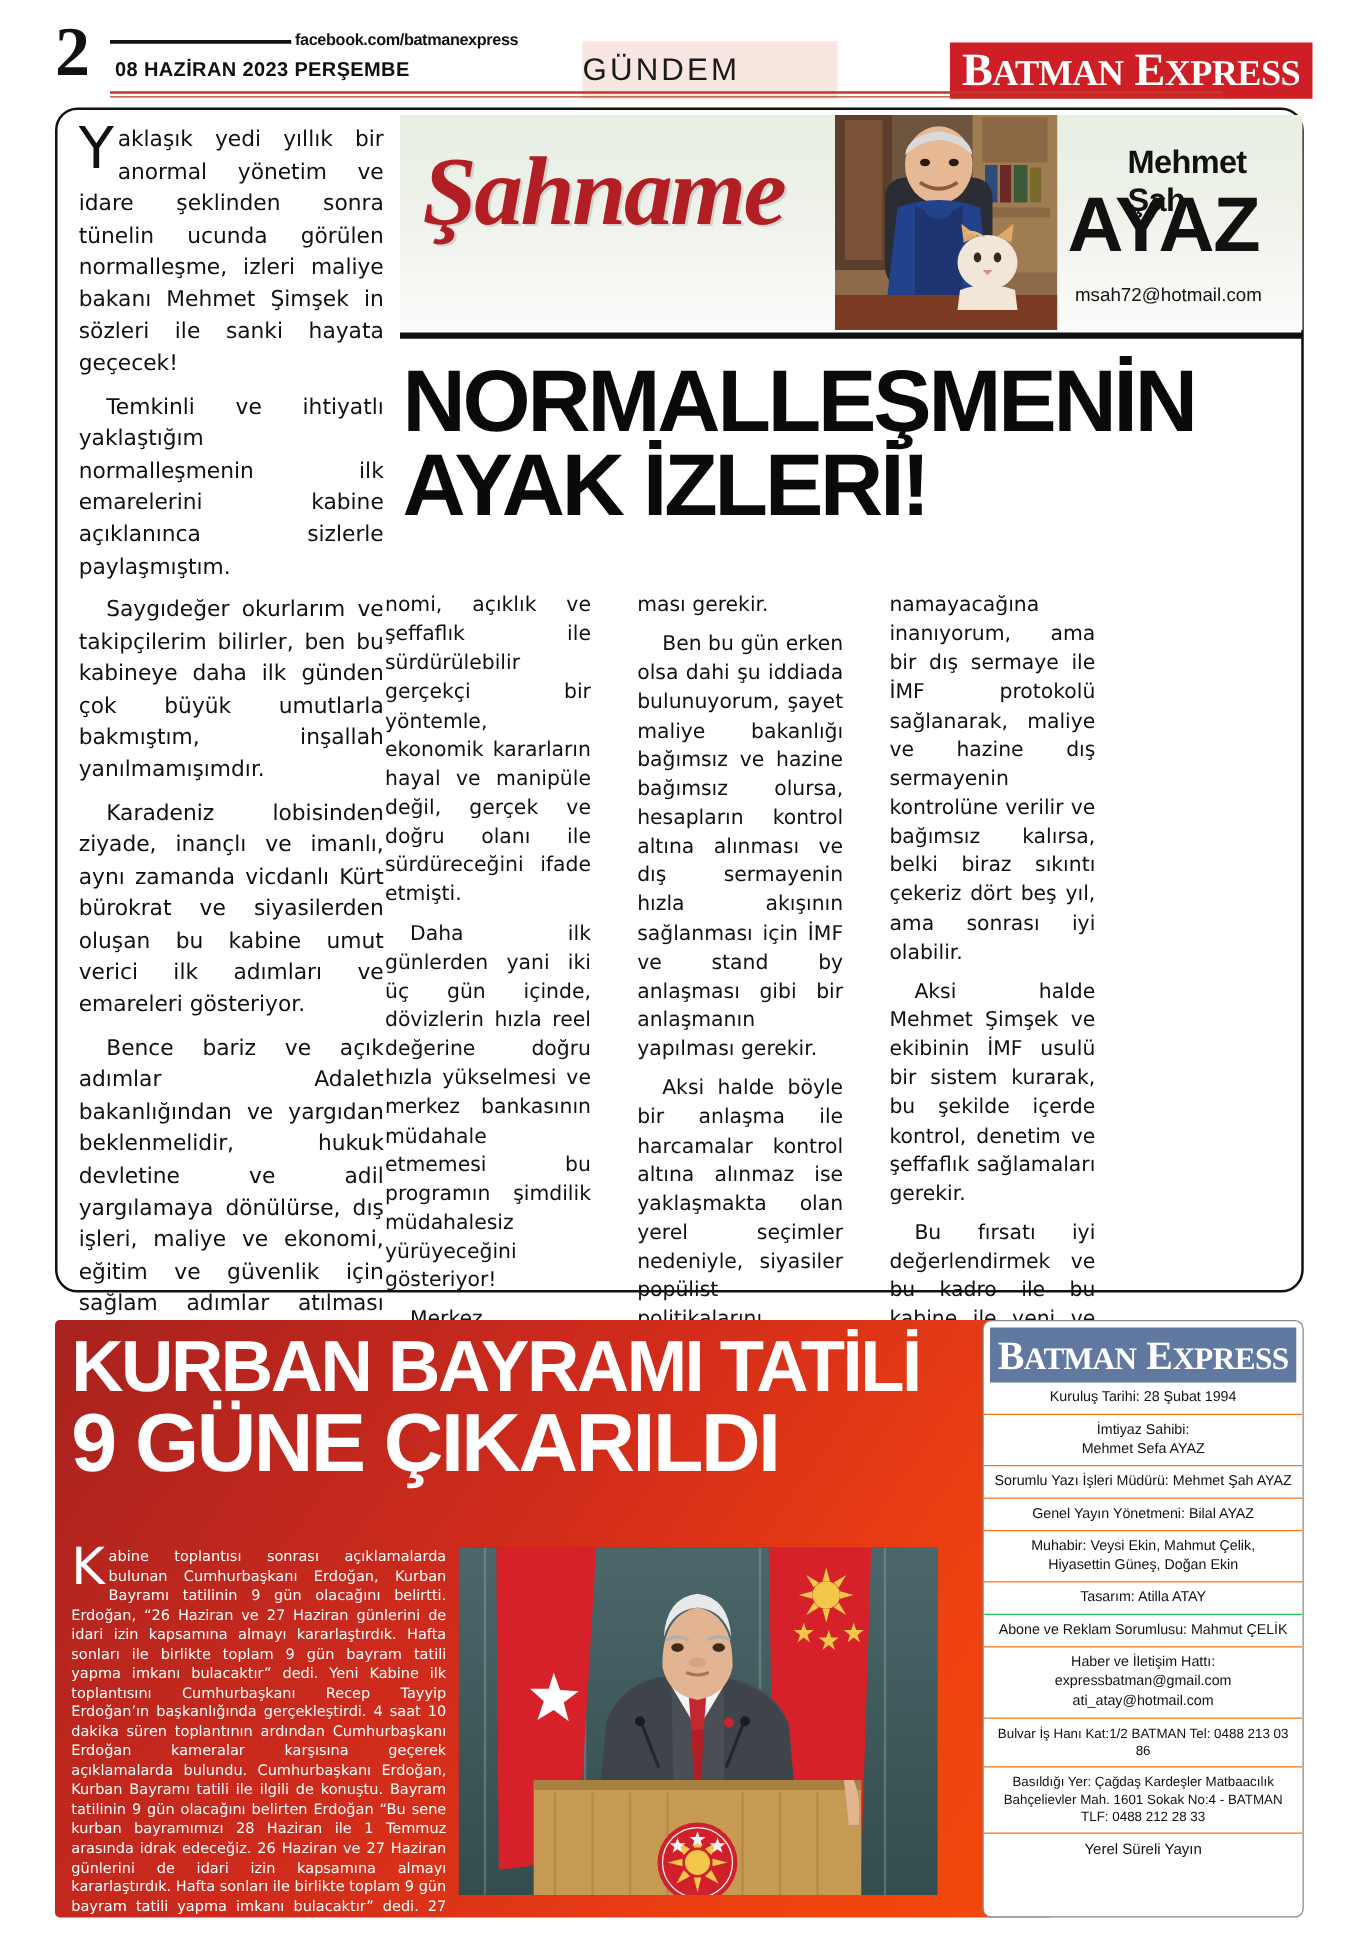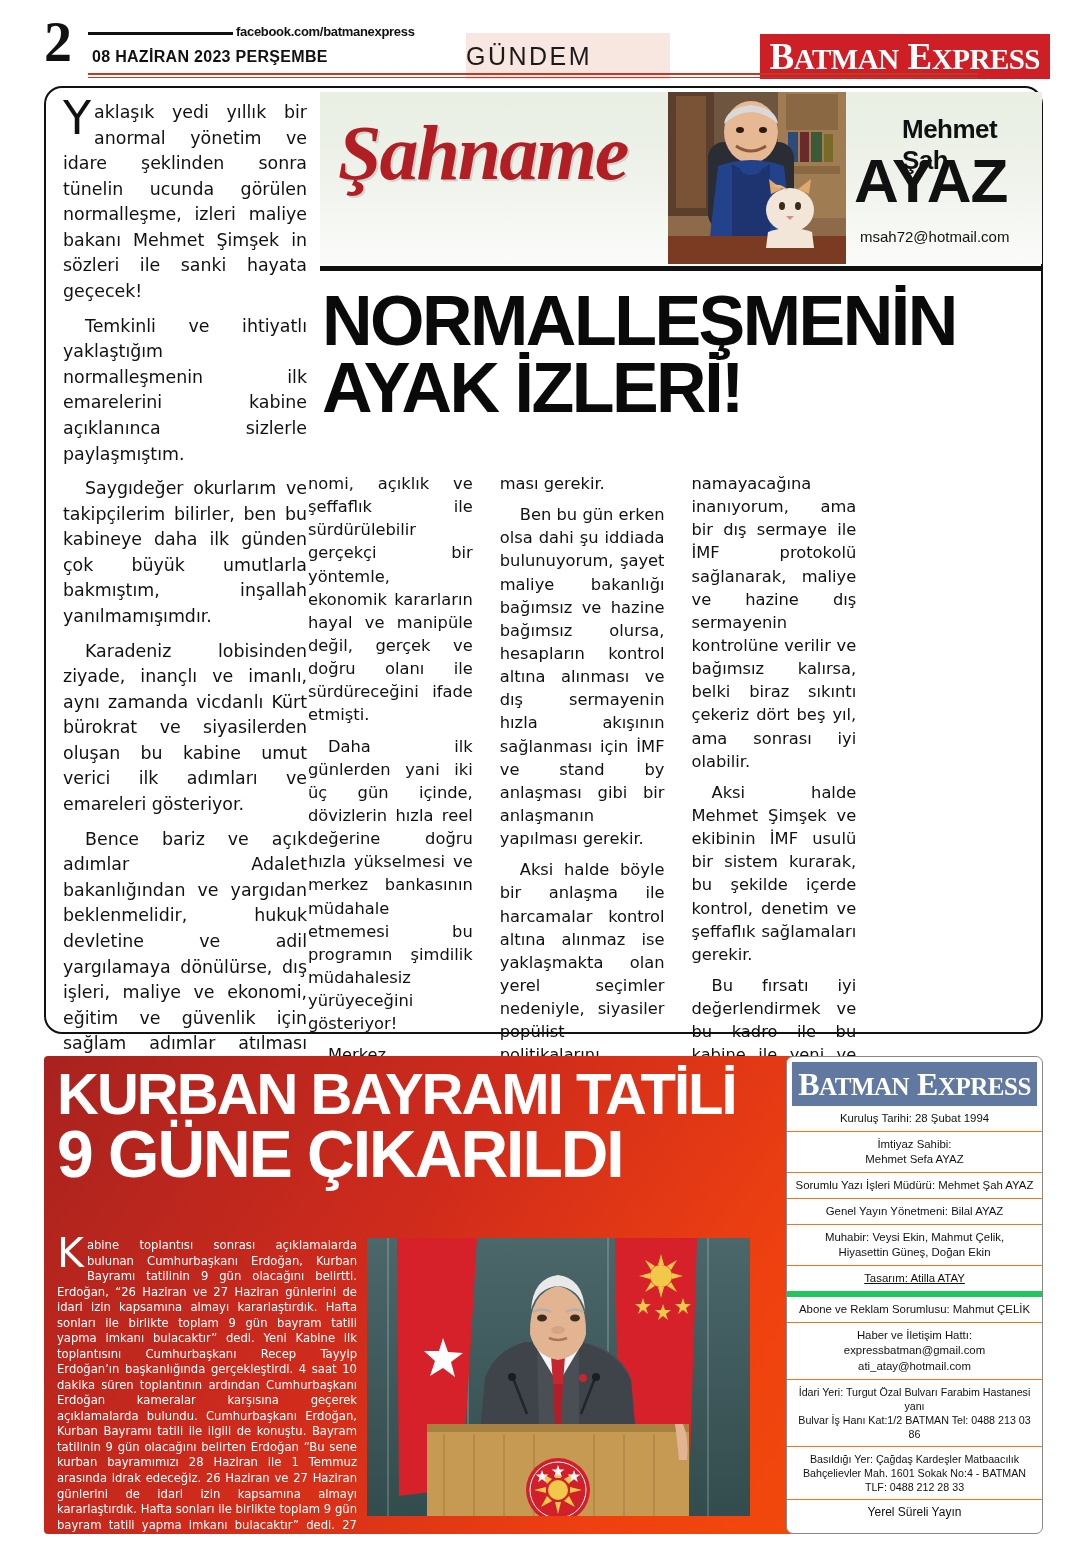--- a/index.html
+++ b/index.html
@@ -203,21 +203,21 @@
     color: #0a0a0a;
     font-family: "Liberation Sans", sans-serif;
   }
 
   
   .body-cols {
     position: absolute;
     left: 308px; top: 472px;
     width: 735px;
     display: flex;
-    gap: 8px;
+    gap: 18px;
   }
   .bcol {
     width: 183.75px;
     padding-right: 19px;
     font-size: 16.3px;
     line-height: 1.42;
     text-align: justify;
     color: #111;
     font-family: "DejaVu Sans", sans-serif;
   }
@@ -304,21 +304,21 @@
   .colo-row {
     padding: 5px 6px;
     text-align: center;
     font-size: 11.4px;
     line-height: 1.32;
     color: #111;
     border-bottom: 1px solid #f97316;
     font-family: "Liberation Sans", sans-serif;
   }
   .colo-row.nb { border-bottom: none; }
-  .colo-row.thin { border-bottom: 6px solid #22c55e; text-decoration: underline; }
+  .colo-row.thin { border-bottom: 1px solid #22c55e; }
   .colo-row.small { font-size: 10.7px; }
   .colo-row.tall { font-size: 12px; }
 </style>
 </head>
 <body>
 
 <div class="page-header">
   <div class="page-number">2</div>
   <div class="social-rule"></div>
   <div class="social-text">facebook.com/batmanexpress</div>
@@ -549,21 +549,20 @@
 
   <div class="colo-row">Abone ve Reklam Sorumlusu: Mahmut ÇELİK</div>
 
   <div class="colo-row">
     <div>Haber ve İletişim Hattı:</div>
     <div>expressbatman@gmail.com</div>
     <div>ati_atay@hotmail.com</div>
   </div>
 
   <div class="colo-row small">
-    <div>İdari Yeri: Turgut Özal Bulvarı Farabim Hastanesi yanı</div>
     <div>Bulvar İş Hanı Kat:1/2 BATMAN Tel: 0488 213 03 86</div>
   </div>
 
   <div class="colo-row small">
     <div>Basıldığı Yer: Çağdaş Kardeşler Matbaacılık</div>
     <div>Bahçelievler Mah. 1601 Sokak No:4  -  BATMAN</div>
     <div>TLF: 0488 212 28 33</div>
   </div>
 
   <div class="colo-row nb tall">Yerel Süreli Yayın</div>

